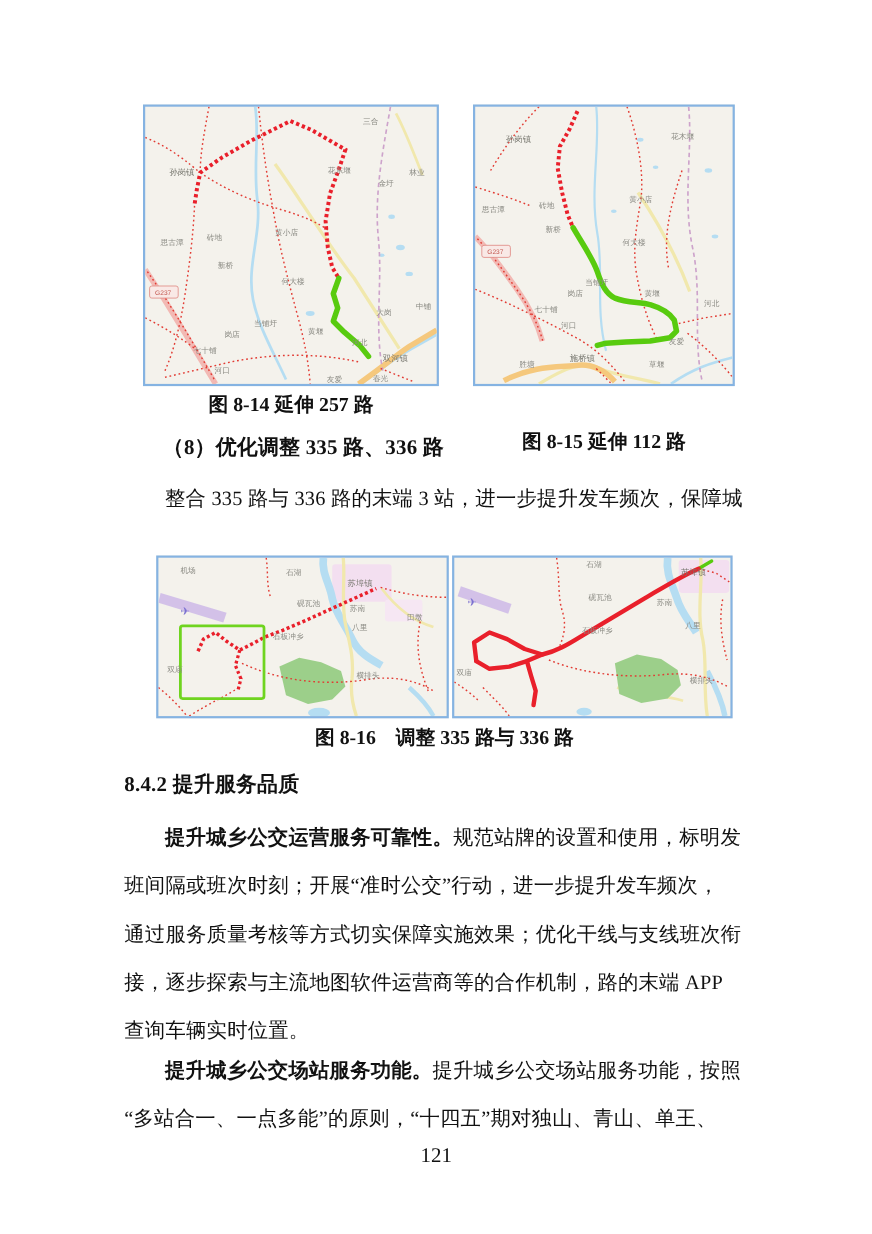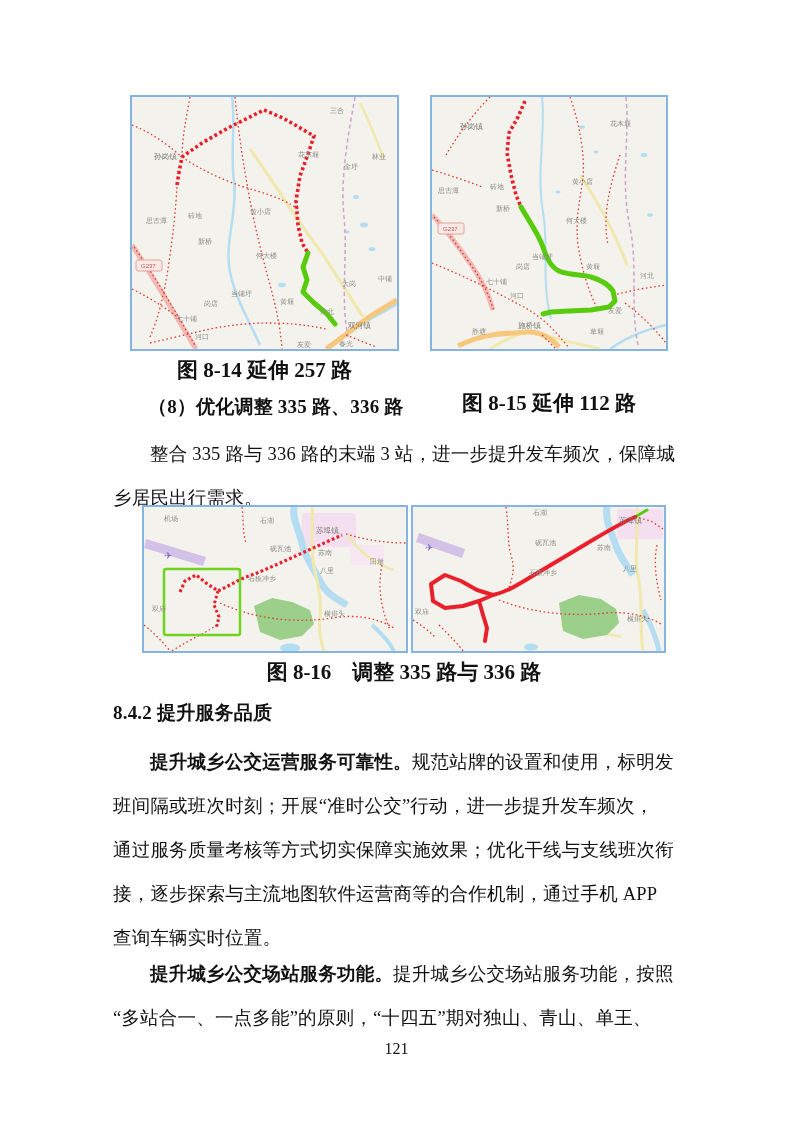--- a/index.html
+++ b/index.html
@@ -19,26 +19,26 @@
   }
   html,body{margin:0;padding:0;}
   body{
     width:793px;height:1122px;position:relative;background:#ffffff;
     font-family:"Liberation Serif","DejaVu Serif",serif;color:var(--ink);
     overflow:hidden;
   }
   .abs{position:absolute;}
   .map-box{position:absolute;border:2px solid var(--map-border);background:#f4f2ec;box-sizing:border-box;}
   .map-box svg{display:block;}
-  .caption{position:absolute;font-weight:bold;font-size:21px;text-align:center;white-space:nowrap;}
+  .caption{position:absolute;font-weight:bold;font-size:18px;text-align:center;white-space:nowrap;}
   .h-bold{position:absolute;font-weight:bold;font-size:19px;white-space:nowrap;letter-spacing:0.2px;}
   .para{position:absolute;font-size:18.5px;letter-spacing:0.2px;}
   .para .ln{height:44px;line-height:44px;white-space:nowrap;}
   .lead{font-weight:bold;}
-  .pagenum{position:absolute;left:0;width:793px;text-align:center;font-size:16px;}
+  .pagenum{position:absolute;left:0;width:793px;text-align:center;font-size:19px;}
   text.lbl{font-size:7px;fill:var(--label);font-family:"Liberation Sans","DejaVu Sans",sans-serif;}
   text.lbl-town{font-size:7.6px;fill:#77776f;font-family:"Liberation Sans","DejaVu Sans",sans-serif;}
   text.badge-txt{font-size:6px;fill:#c2574f;font-family:"Liberation Sans","DejaVu Sans",sans-serif;}
   .thin-dot{stroke:#e23b33;stroke-width:1.3;fill:none;stroke-dasharray:1.6 2.6;}
   .thick-dot{stroke:var(--route-red);stroke-width:3.6;fill:none;stroke-dasharray:3 2.6;}
   .green-route{stroke:var(--route-green);stroke-width:5;fill:none;stroke-linecap:round;stroke-linejoin:round;}
   .water-ln{stroke:var(--water);fill:none;}
   .yellow-rd{stroke:var(--road-yellow);fill:none;}
   .orange-rd{stroke:var(--road-orange);fill:none;}
   .pink-rd{stroke:var(--road-pink);fill:none;}
@@ -161,21 +161,20 @@
   </svg>
 </div>
 
 <div class="caption" style="left:130px;top:356px;width:269px;">图 8-14  延伸 257 路</div>
 <div class="caption" style="left:430px;top:356px;width:238px;margin-top:33px;">图 8-15 延伸 112 路</div>
 
 <div class="h-bold" style="left:148px;top:394px;">（8）优化调整 335 路、336 路</div>
 
 <div class="para" style="left:113px;top:432px;width:575px;">
   <div class="ln" style="padding-left:37px;">整合 335 路与 336 路的末端 3 站，进一步提升发车频次，保障城</div>
-  <div class="ln">乡居民出行需求。</div>
 </div>
 
 <div class="abs" style="left:142px;top:505px;width:524px;height:148px;">
 
   <div class="map-box" style="left:0;top:0;width:266px;height:148px;">
     <svg width="262" height="144" viewBox="0 0 262 144">
       <rect x="158" y="6" width="54" height="34" rx="3" fill="#f3dff0"></rect>
       <rect x="206" y="38" width="34" height="20" rx="3" fill="#f6e7f3"></rect>
       <polygon points="2,32 62,50 59,59 0,41" fill="#cdb9e8" opacity="0.85"></polygon>
       <text x="20" y="52" font-size="10" fill="#7a6fd0">✈</text>
@@ -243,21 +242,21 @@
 <div class="caption" style="left:142px;top:658px;width:524px;">图 8-16　调整 335 路与 336 路</div>
 
 <div class="h-bold" style="left:113px;top:700px;">8.4.2 提升服务品质</div>
 
 <div class="para" style="left:113px;top:740px;width:575px;">
   <div class="ln" style="padding-left:37px;">
     <span class="lead">提升城乡公交运营服务可靠性。</span><span>规范站牌的设置和使用，标明发</span>
   </div>
   <div class="ln">班间隔或班次时刻；开展“准时公交”行动，进一步提升发车频次，</div>
   <div class="ln">通过服务质量考核等方式切实保障实施效果；优化干线与支线班次衔</div>
-  <div class="ln">接，逐步探索与主流地图软件运营商等的合作机制，通过手机 APP</div>
+  <div class="ln">接，逐步探索与主流地图软件运营商等的合作机制，路的末端 APP</div>
   <div class="ln">查询车辆实时位置。</div>
 </div>
 
 <div class="para" style="left:113px;top:952px;width:575px;">
   <div class="ln" style="padding-left:37px;">
     <span class="lead">提升城乡公交场站服务功能。</span><span>提升城乡公交场站服务功能，按照</span>
   </div>
   <div class="ln">“多站合一、一点多能”的原则，“十四五”期对独山、青山、单王、</div>
 </div>
 

